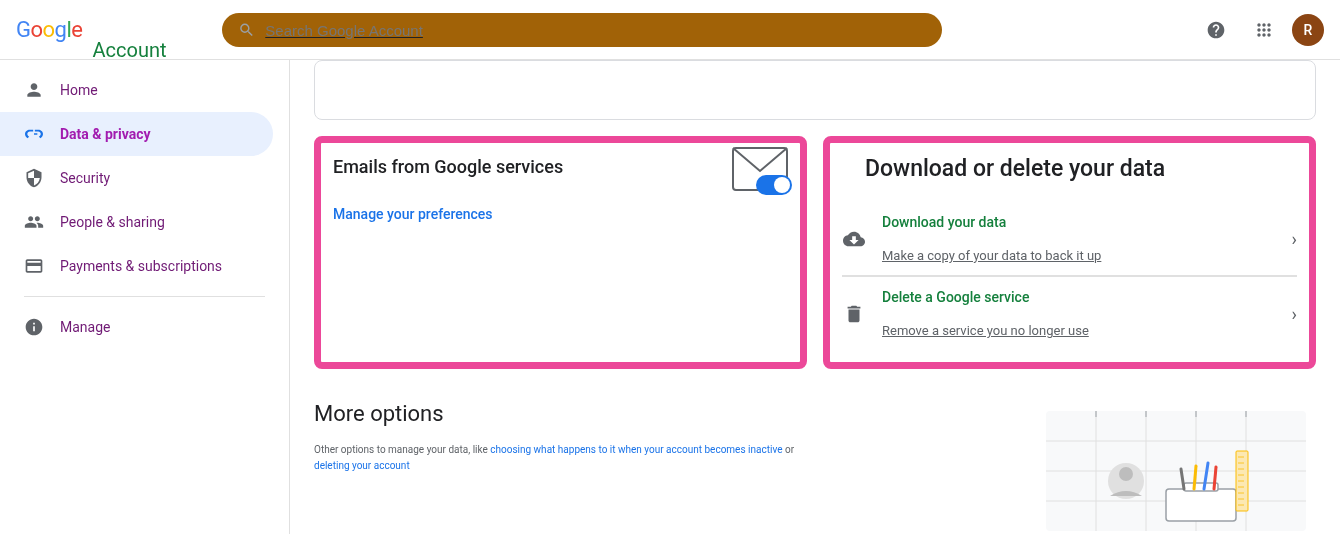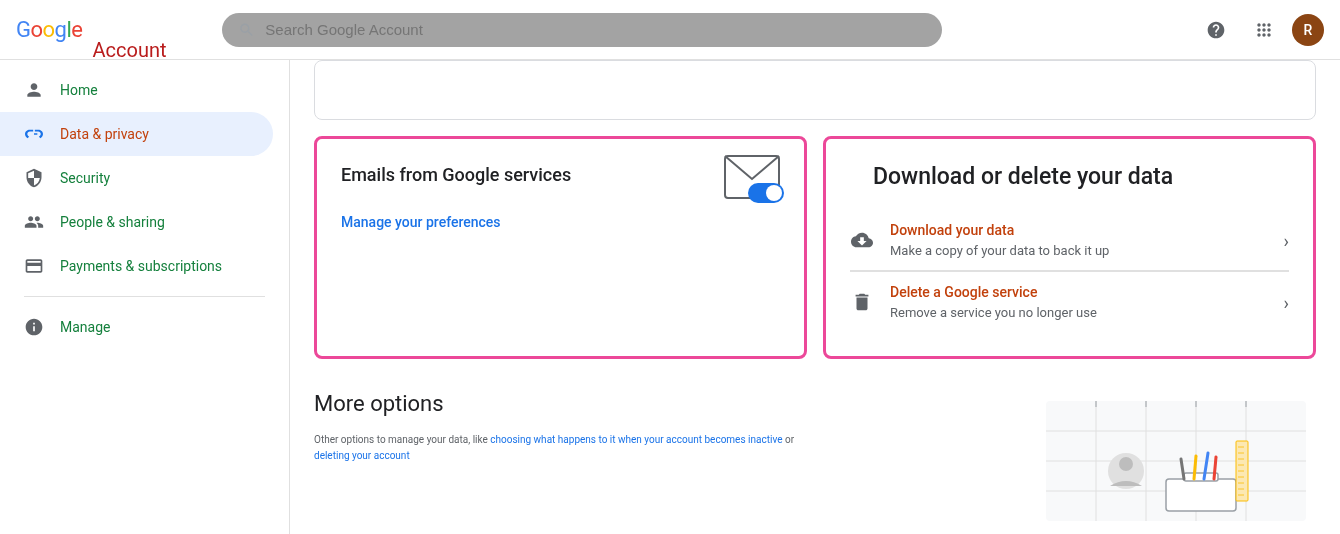--- a/index.html
+++ b/index.html
@@ -28,34 +28,35 @@
       letter-spacing: -0.5px;
     }
     .google-logo .g { color: #4285F4; }
     .google-logo .o1 { color: #EA4335; }
     .google-logo .o2 { color: #FBBC05; }
     .google-logo .g2 { color: #4285F4; }
     .google-logo .l { color: #34A853; }
     .google-logo .e { color: #EA4335; }
     .header-title {
       font-size: 20px;
-      color: #b91c1c;
+      color: #15803d;
       font-weight: 400;
       margin-left: 4px;
       margin-top: 40px;
     }
     .search-bar {
       flex: 1;
       max-width: 720px;
       display: flex;
-      align-items: center;
-      background: #a3a3a3;
+      align-items: flex-end;
+      background: #a16207;
       border-radius: 24px;
       padding: 8px 16px;
       gap: 10px;
+      text-decoration: underline;
     }
     .search-bar input {
       border: none;
       background: transparent;
       outline: none;
       font-size: 15px;
       color: #202124;
       width: 100%;
     }
     .header-actions {
@@ -108,27 +109,27 @@
     }
     .sidebar-item {
       display: flex;
       align-items: center;
       padding: 12px 24px;
       cursor: pointer;
       border-radius: 0 24px 24px 0;
       margin-right: 16px;
       gap: 16px;
       font-size: 14px;
-      color: #15803d;
+      color: #701a75;
       transition: background 0.1s;
     }
     .sidebar-item.active {
       background: #e8f0fe;
-      color: #c2410c;
-      font-weight: 400;
+      color: #a21caf;
+      font-weight: 700;
     }
     .sidebar-item.active .sidebar-icon { color: #1a73e8; }
     .sidebar-icon {
       width: 20px;
       height: 20px;
       display: flex;
       align-items: center;
       justify-content: center;
       color: #5f6368;
       font-size: 20px;
@@ -157,23 +158,23 @@
     }
 
     
     .cards-row {
       display: flex;
       gap: 16px;
       margin-bottom: 24px;
     }
 
     .card {
-      border: 3px solid #ec4899;
+      border: 7px solid #ec4899;
       border-radius: 8px;
-      padding: 24px;
+      padding: 12px;
       flex: 1;
     }
 
     
     .email-card {
       position: relative;
     }
     .email-card-header {
       display: flex;
       align-items: flex-start;
@@ -256,26 +257,27 @@
       color: #5f6368;
       display: flex;
       align-items: center;
       justify-content: center;
       flex-shrink: 0;
     }
     .card-row-text { flex: 1; }
     .card-row-text .row-title {
       font-size: 14px;
       font-weight: 500;
-      color: #c2410c;
+      color: #15803d;
     }
     .card-row-text .row-desc {
       font-size: 13px;
       color: #5f6368;
-      margin-top: 5px;
+      margin-top: 18px;
+      text-decoration: underline;
     }
     .chevron-right {
       color: #5f6368;
       font-size: 18px;
     }
     .card-divider {
       border: none;
       border-top: 1px solid #e0e0e0;
       margin: 0;
     }

